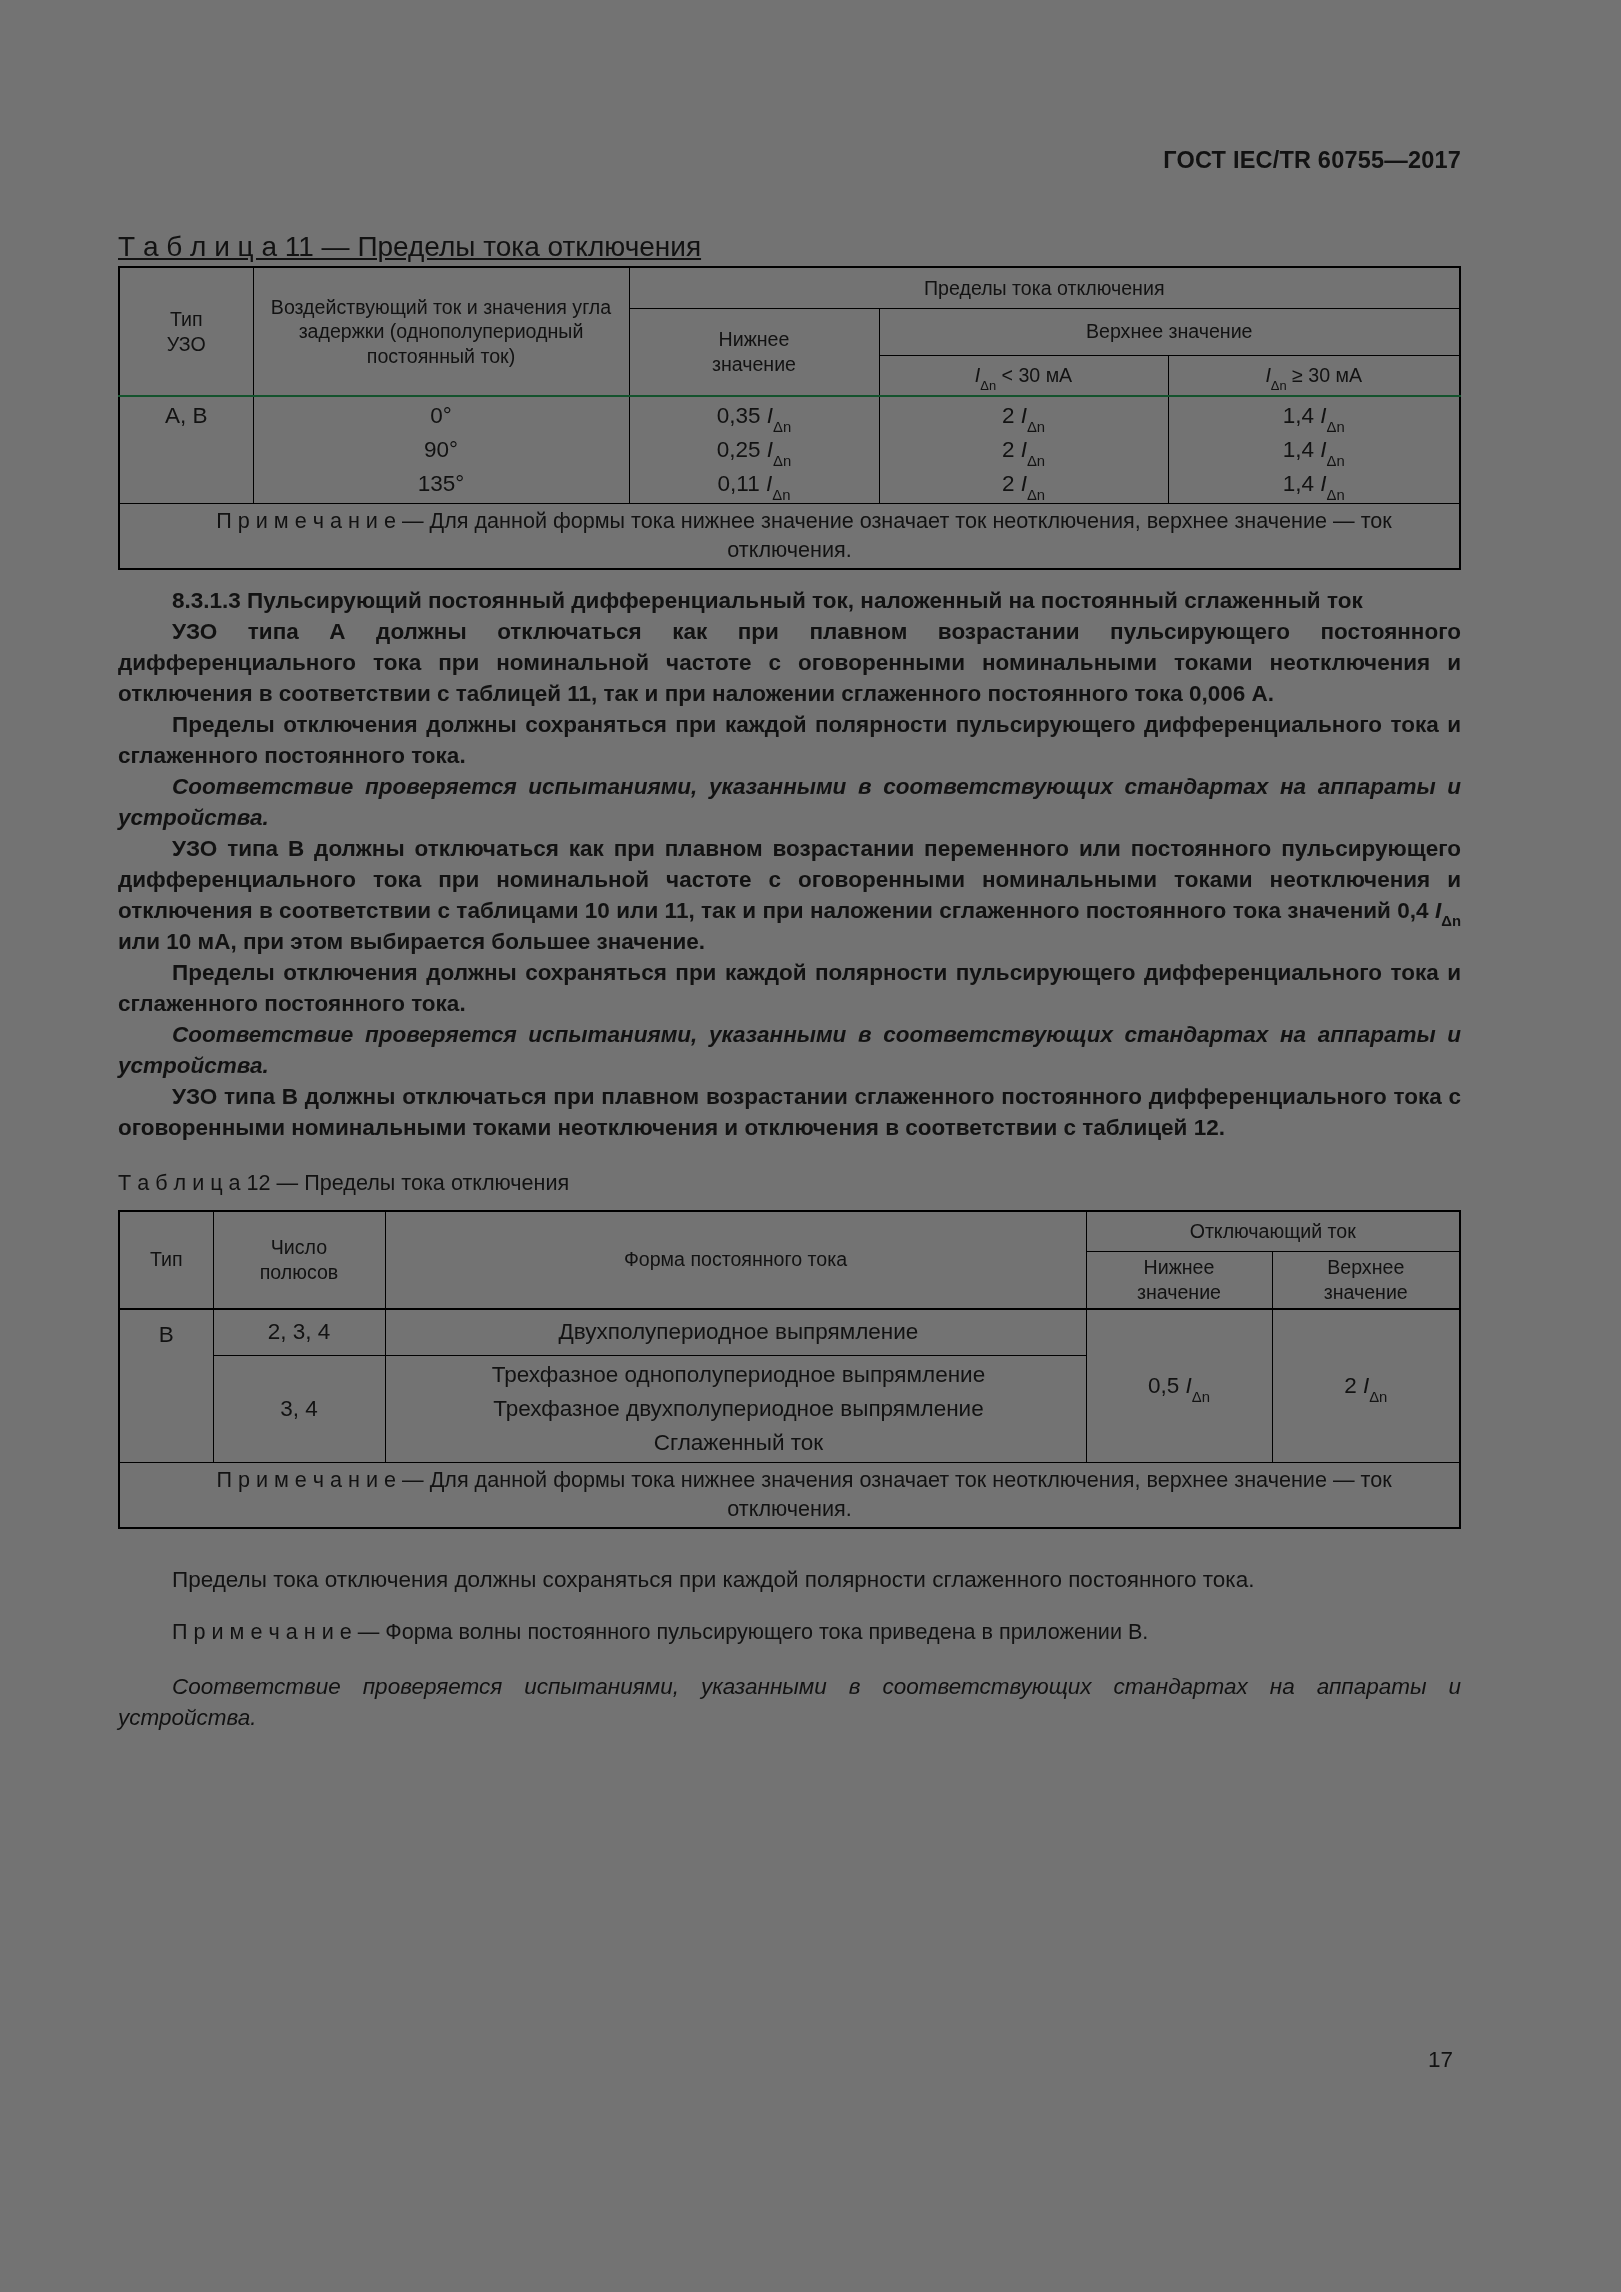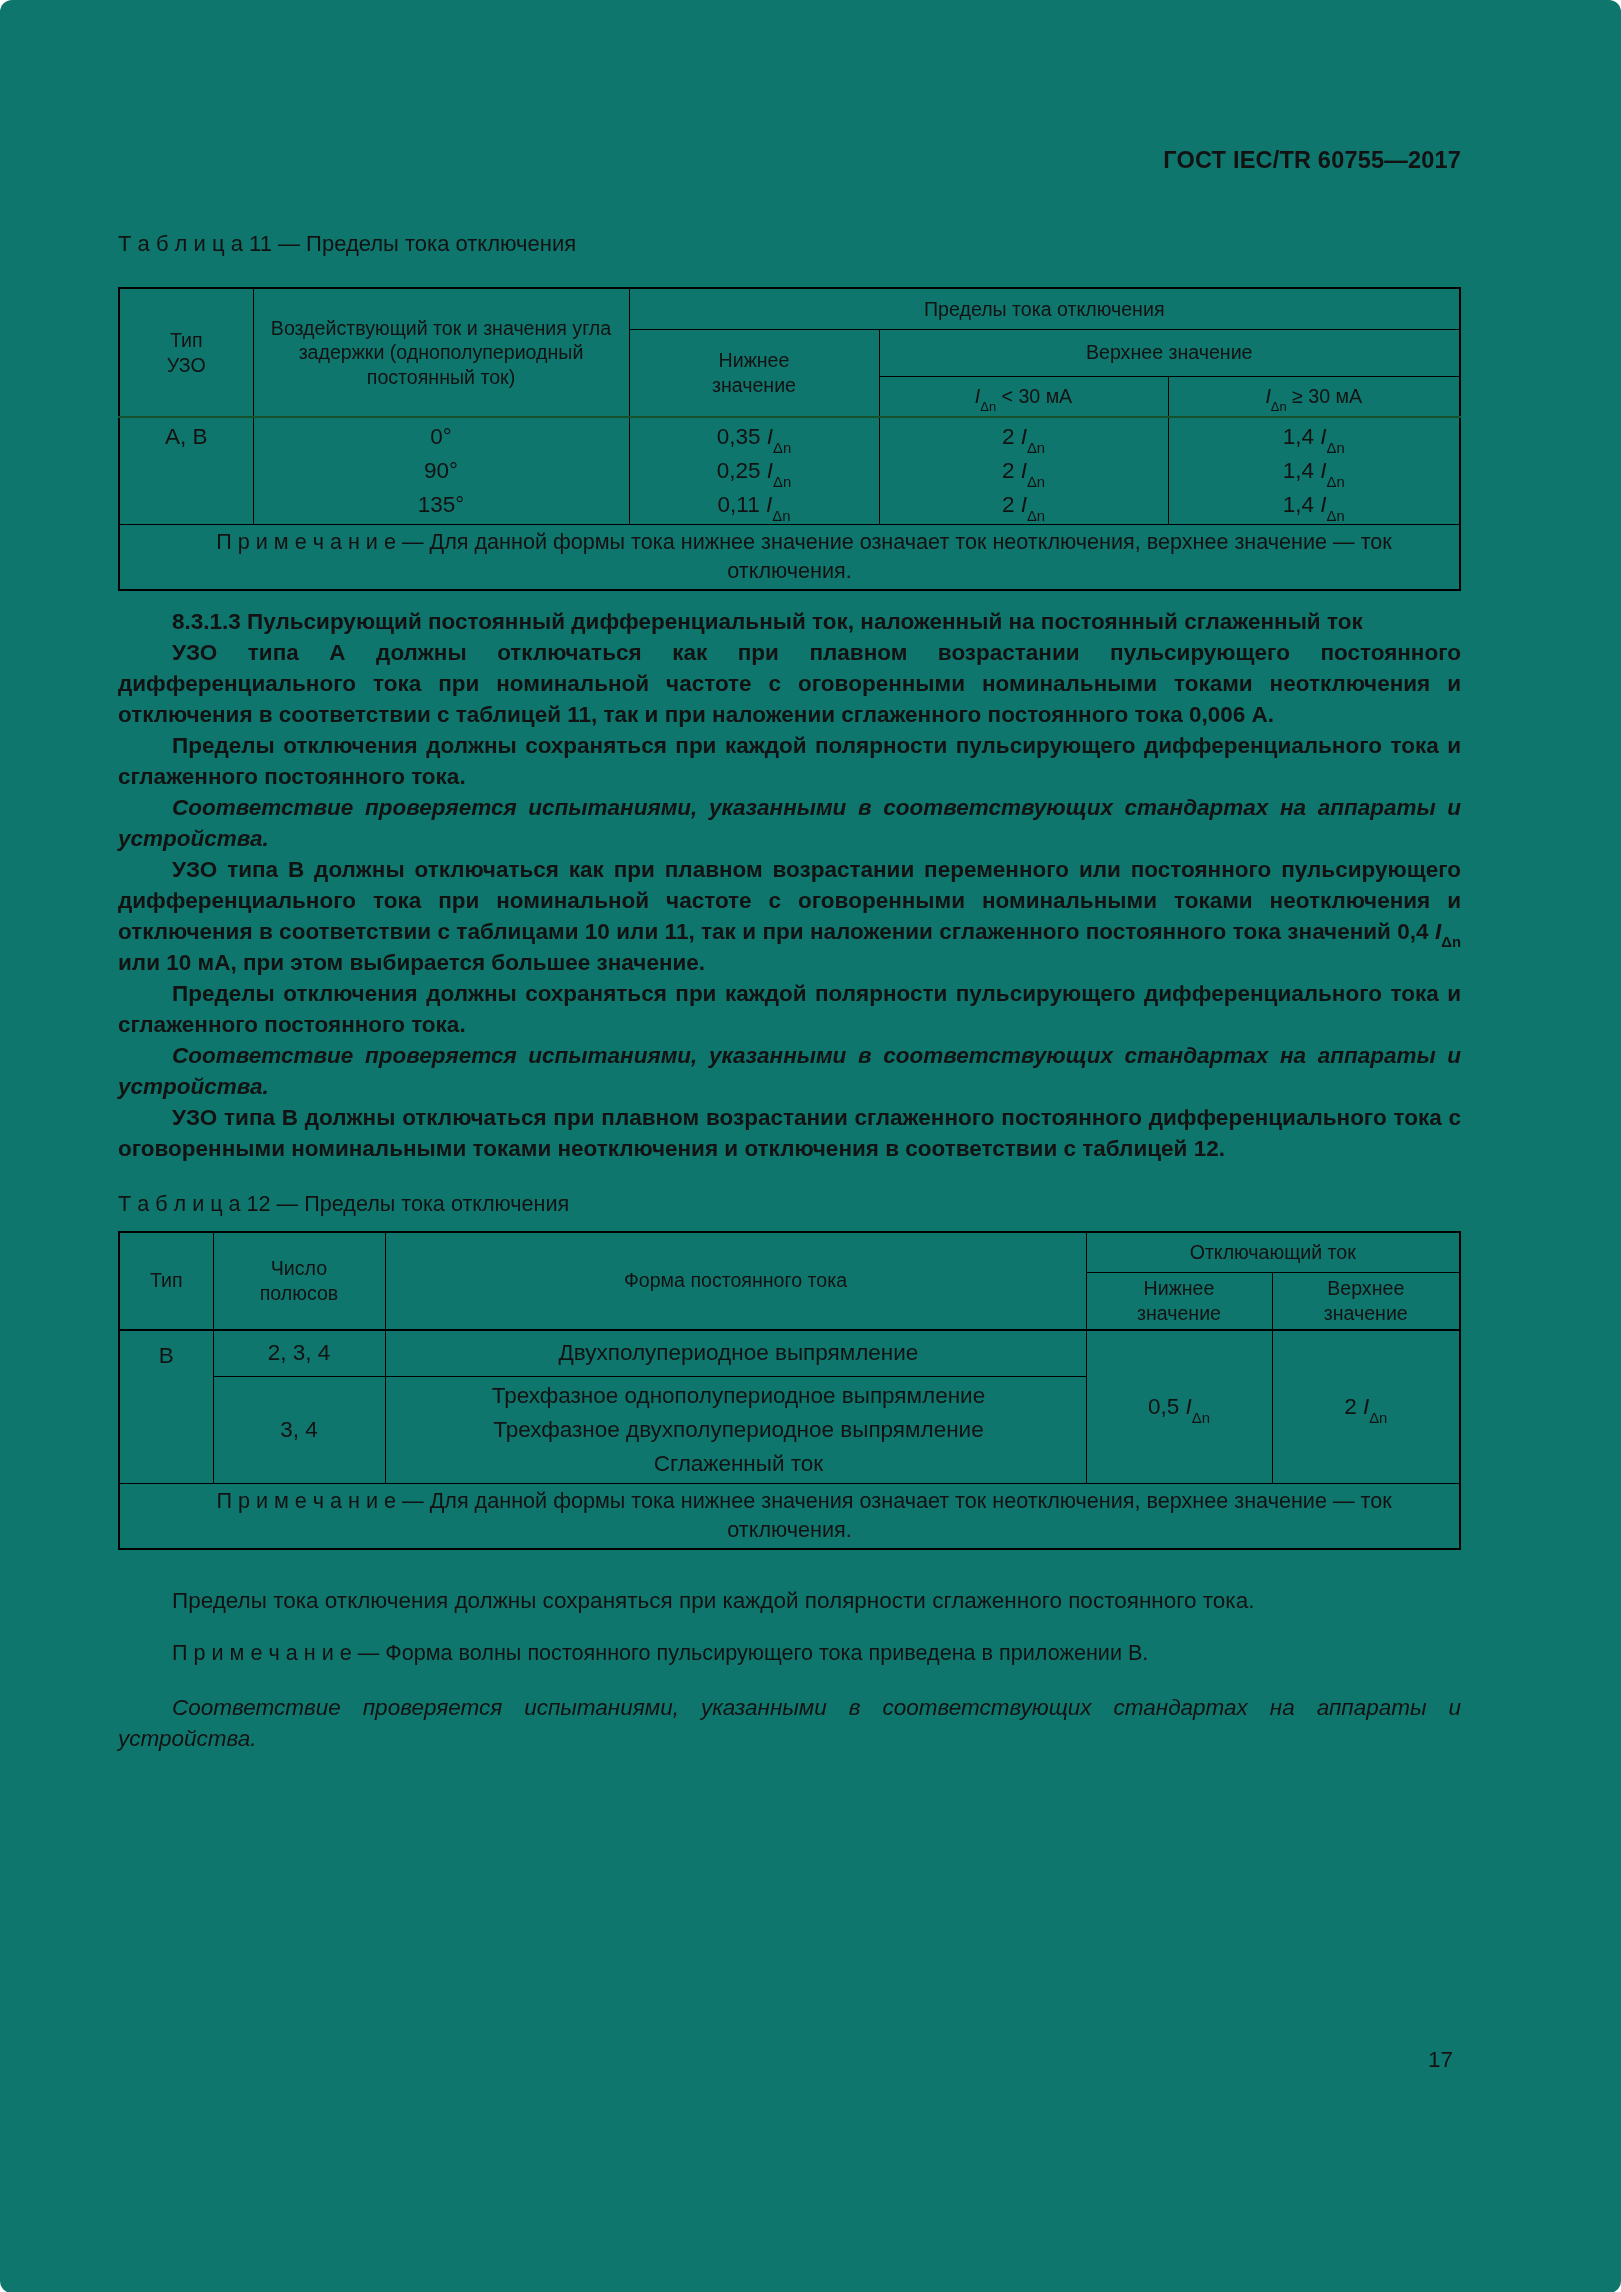--- a/index.html
+++ b/index.html
@@ -1,30 +1,29 @@
 <!DOCTYPE html>
 <html><head>
 <meta charset="utf-8">
 <style>
   html, body { margin: 0; padding: 0; background: #ffffff; }
   .page {
     position: relative;
     width: 1621px;
     height: 2293px;
-    background: #0f766e;
+    background: #737373;
     font-family: "Liberation Sans", "DejaVu Sans", sans-serif;
     color: #121212;
     overflow: hidden;
-    border-radius: 12px;
   }
   .content { position: absolute; left: 118px; top: 0; width: 1343px; }
 
   .doc-code { margin-top: 147px; text-align: right; font-weight: bold; font-size: 23.5px; letter-spacing: 0.2px; }
 
-  .tcaption { margin-top: 57px; margin-bottom: 30px; font-size: 22px; }
+  .tcaption { margin-top: 57px; margin-bottom: 3px; font-size: 28px; text-decoration: underline; }
   .tcaption2 { margin-top: 27.4px; margin-bottom: 13.7px; font-size: 21.6px; }
 
   table.gt { border-collapse: collapse; width: 100%; border: 2px solid #000; table-layout: fixed; }
   table.gt td { border: 1px solid #000; text-align: center; vertical-align: middle; padding: 2px 7.8px; box-sizing: border-box; }
 
   .hc { font-size: 19.6px; line-height: 24.5px; white-space: pre-line; }
   .bc { font-size: 22.5px; line-height: 34px; }
   .vtop { vertical-align: top !important; }
   .vtopB { vertical-align: top !important; padding-top: 8.8px !important; }
   .left { text-align: center; padding-left: 13.7px !important; }

